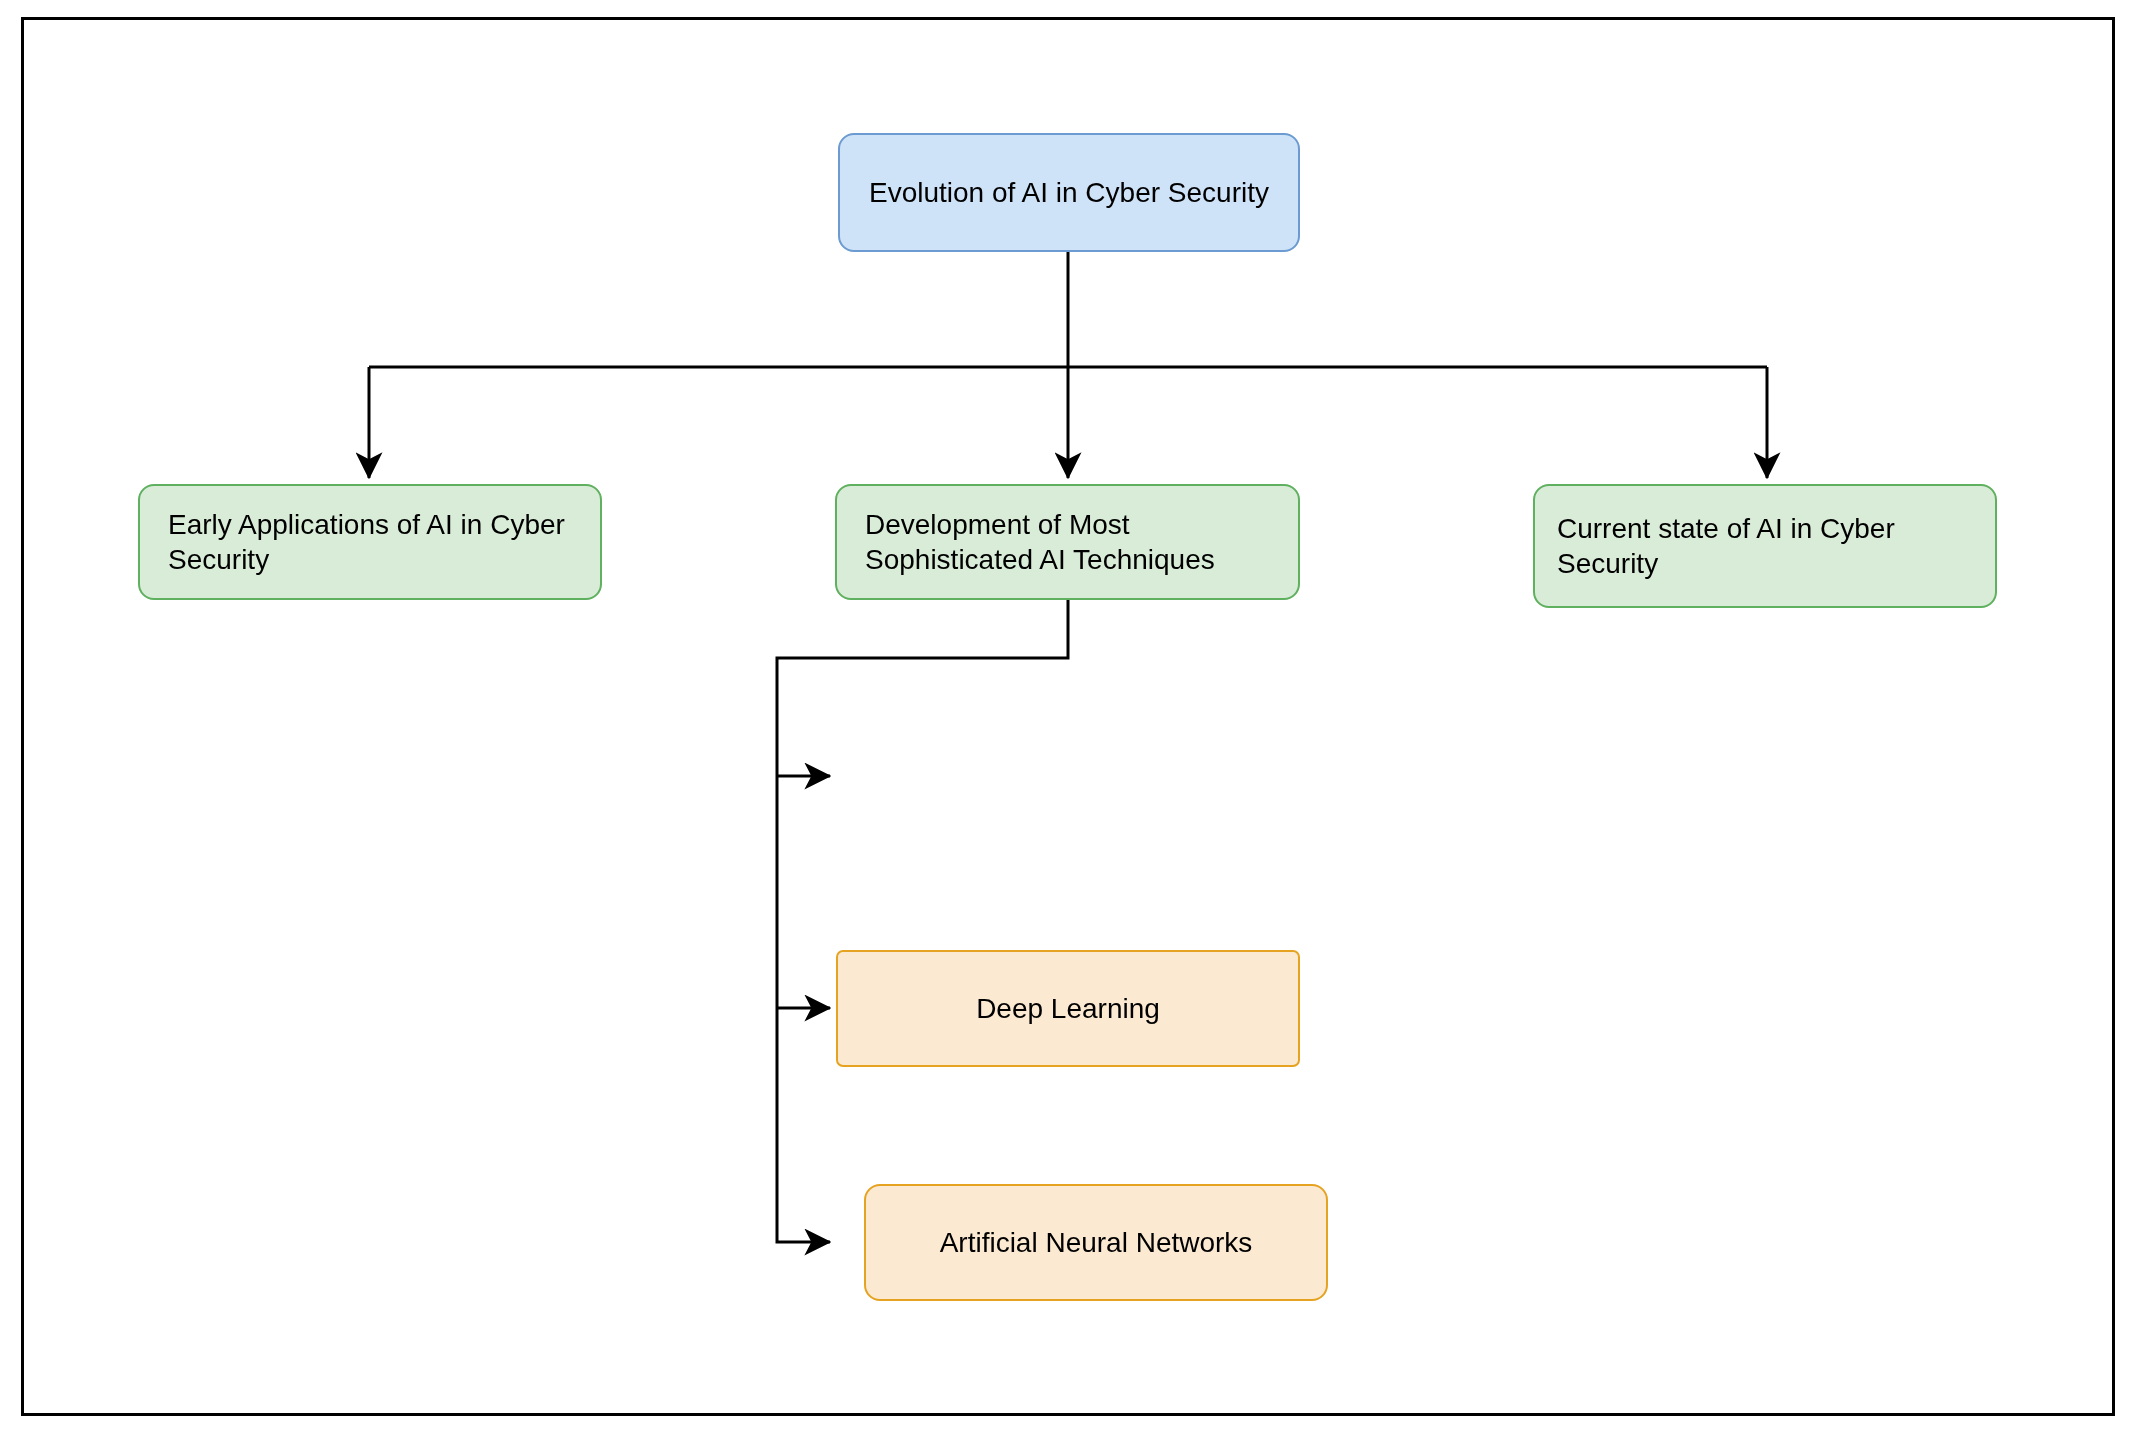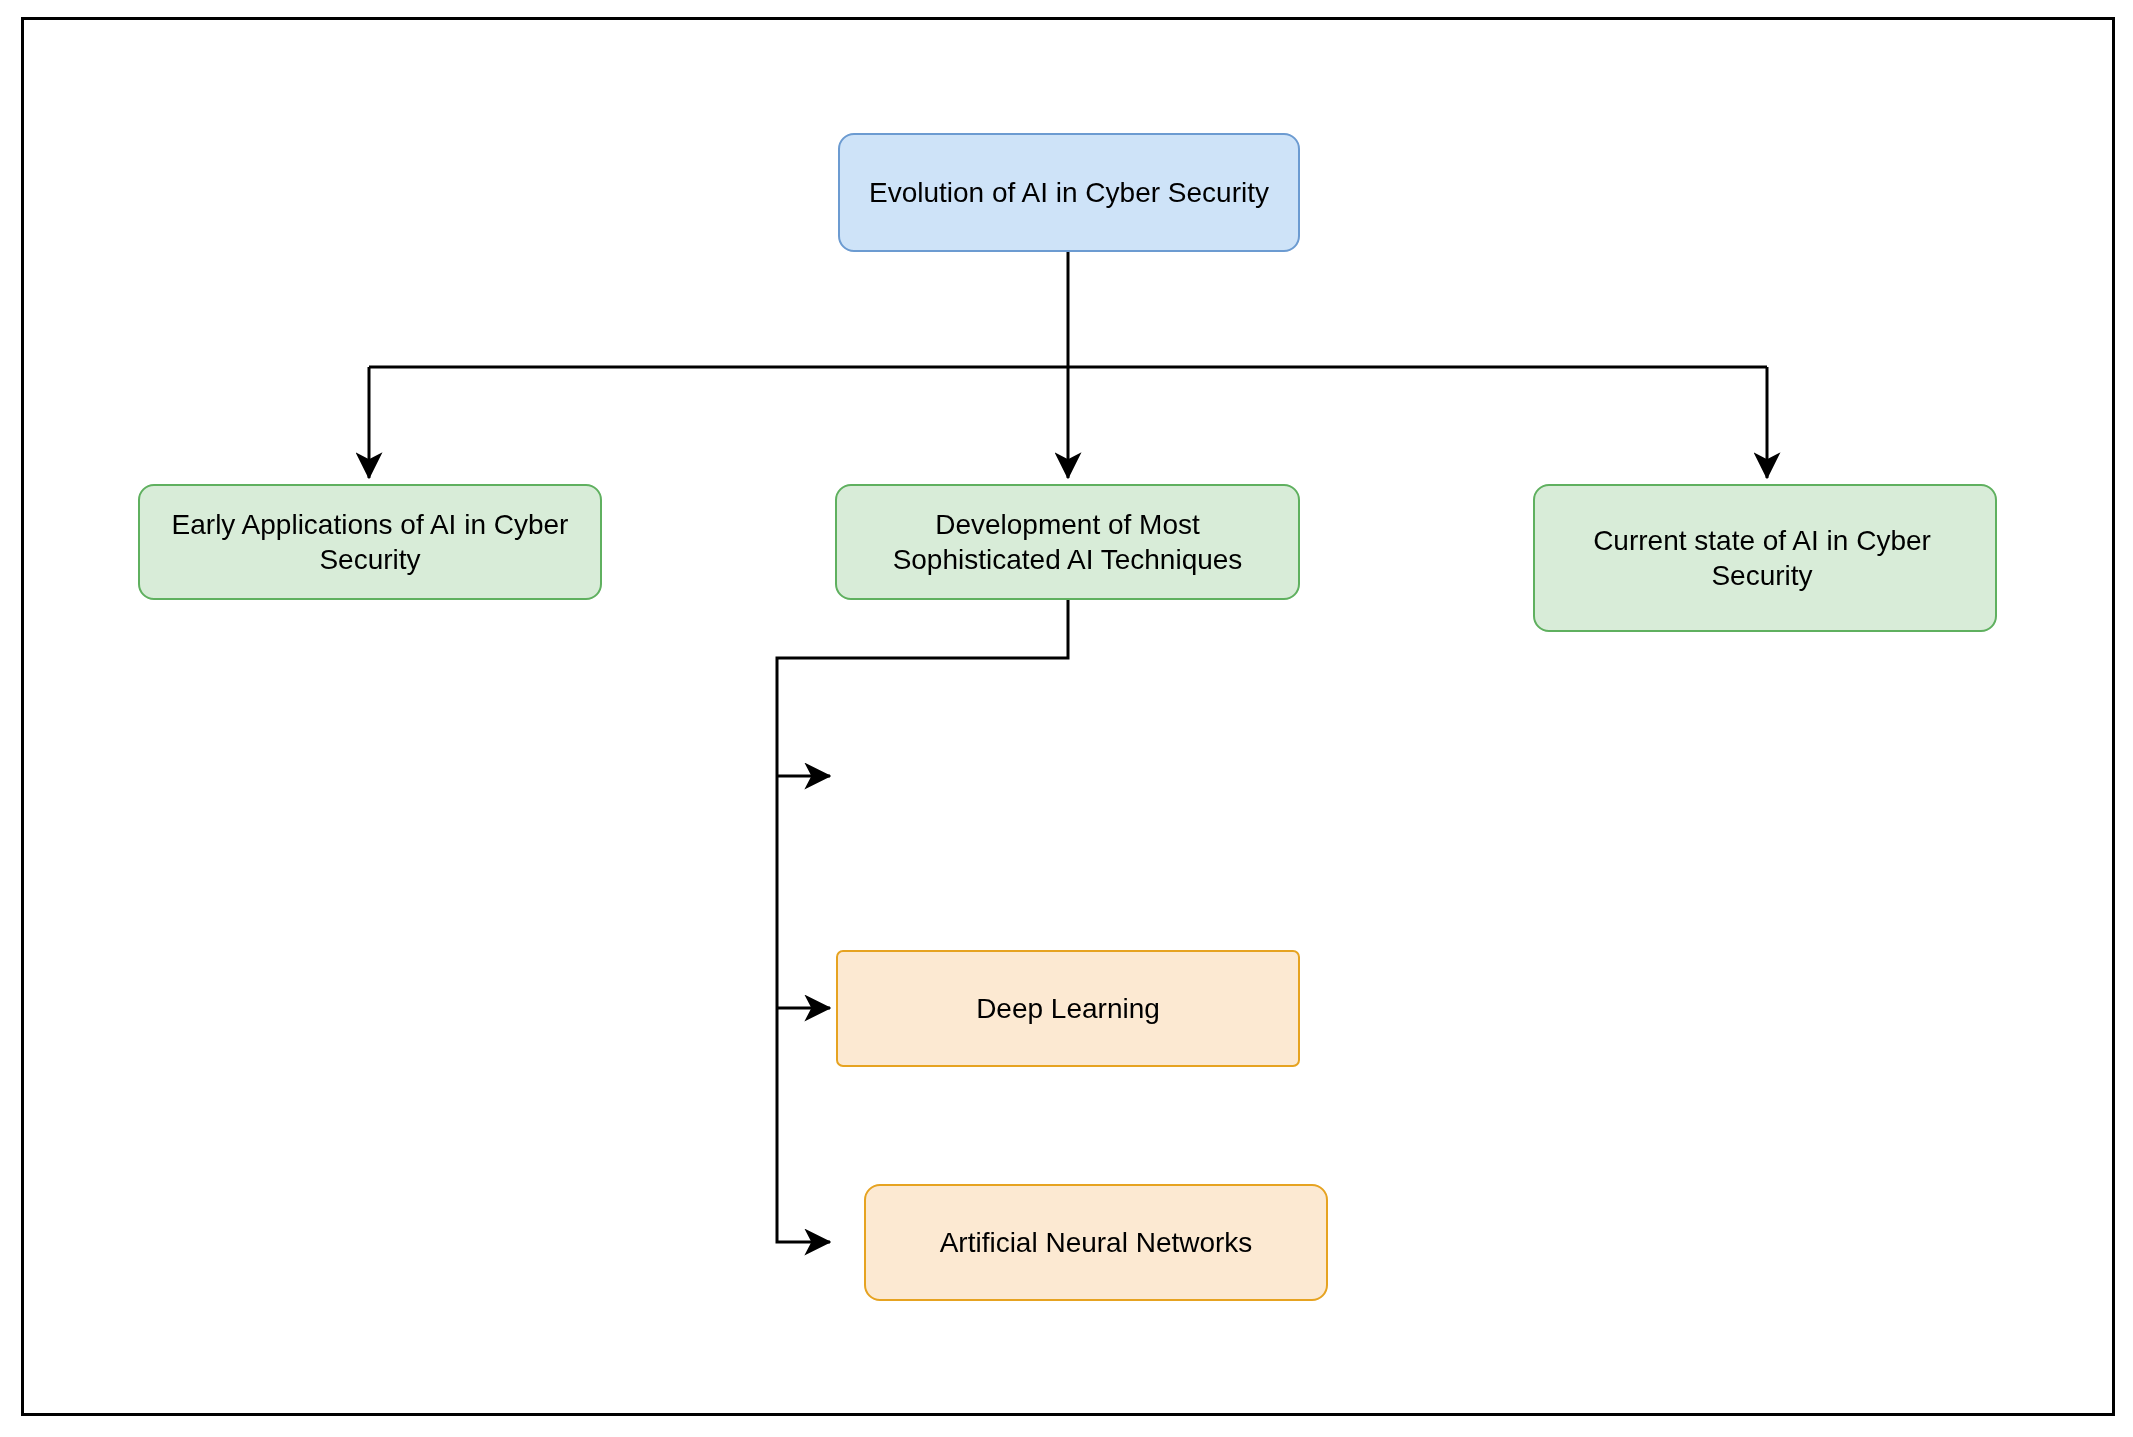--- a/index.html
+++ b/index.html
@@ -42,21 +42,20 @@
     stroke: none;
   }
   .node {
     position: absolute;
     box-sizing: border-box;
     border-radius: 16px;
     border: 2.5px solid;
     display: flex;
     align-items: center;
     justify-content: center;
-    text-align: center;
     font-size: 28px;
     line-height: 35px;
     color: var(--text-color, #000000);
     padding: 8px 28px;
   }
   .node--root {
     background: var(--root-fill, #cee3f8);
     border-color: var(--root-stroke, #6c9bd1);
   }
   .node--branch {
@@ -64,21 +63,21 @@
     border-color: var(--branch-stroke, #5fb05f);
   }
   .node--leaf {
     background: var(--leaf-fill, #fce9d2);
     border-color: var(--leaf-stroke, #e6a321);
   }
   
   #node-root        { left: 838px;  top: 133px;  width: 462px; height: 119px; }
   #node-early       { left: 138px;  top: 484px;  width: 464px; height: 116px; }
   #node-development { left: 835px;  top: 484px;  width: 465px; height: 116px; }
-  #node-current     { left: 1533px; top: 484px;  width: 464px; height: 148px; padding-left: 22px; }
+  #node-current     { left: 1533px; top: 484px;  width: 464px; height: 124px; padding-left: 22px; }
   #node-ml          { left: 836px;  top: 718px;  width: 464px; height: 117px; }
   #node-dl          { left: 836px;  top: 950px;  width: 464px; height: 117px; border-radius: 7px; }
   #node-ann         { left: 836px;  top: 1184px; width: 464px; height: 117px; margin-left: 28px; }
 </style>
 </head>
 <body>
 
 <div class="canvas">
 
   <div class="frame"></div>

